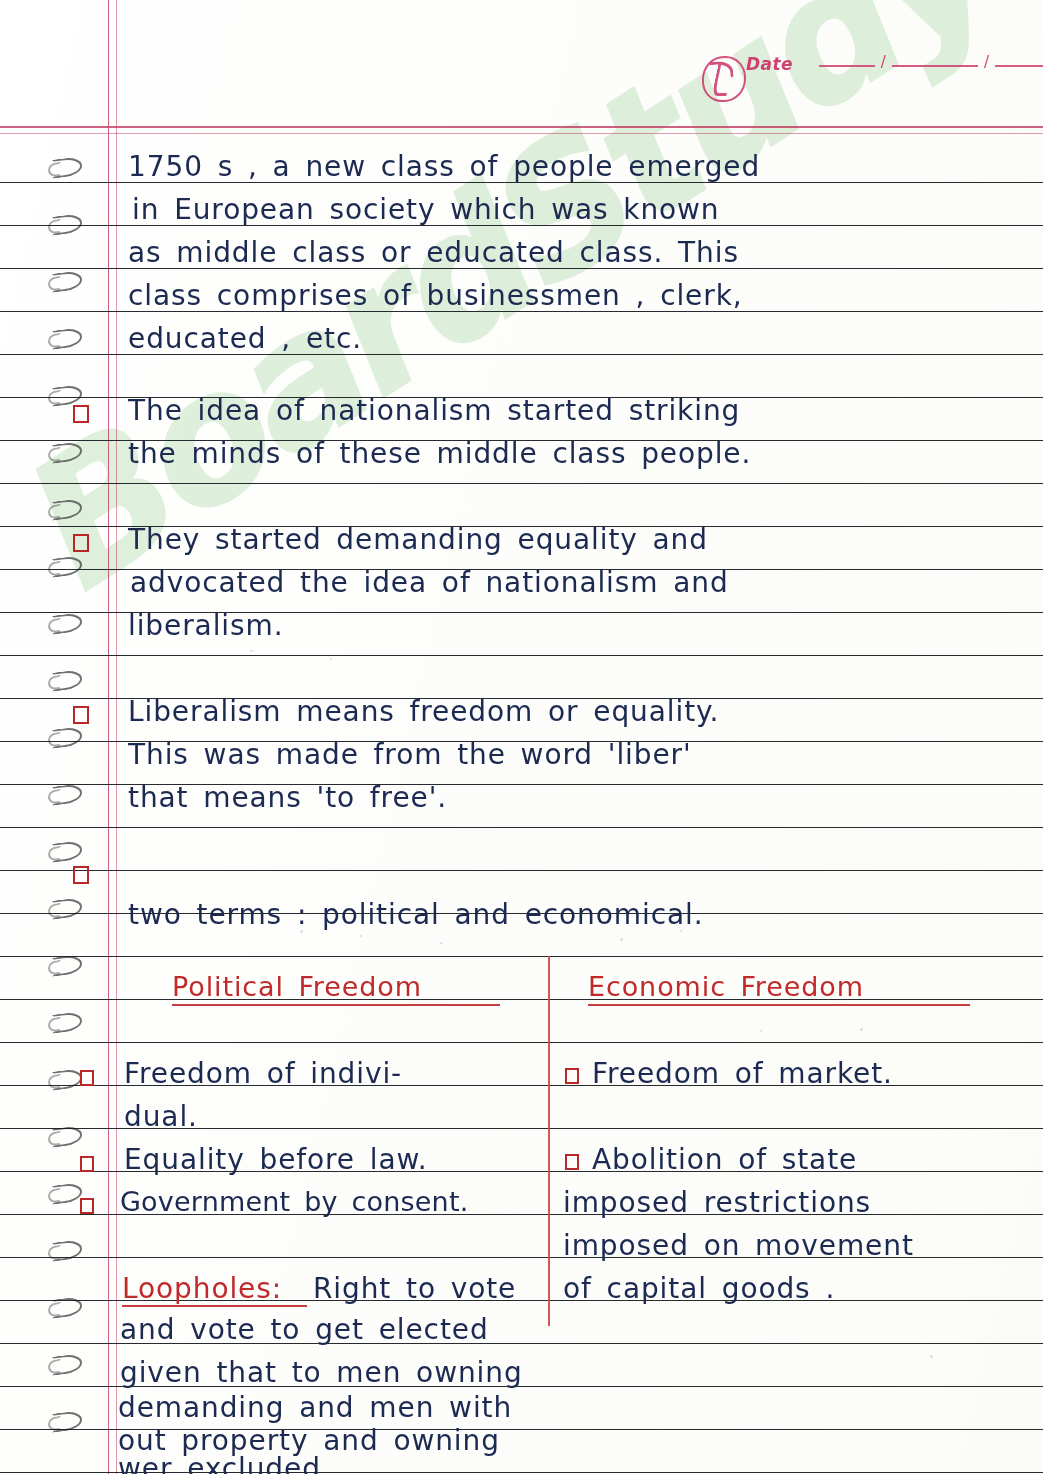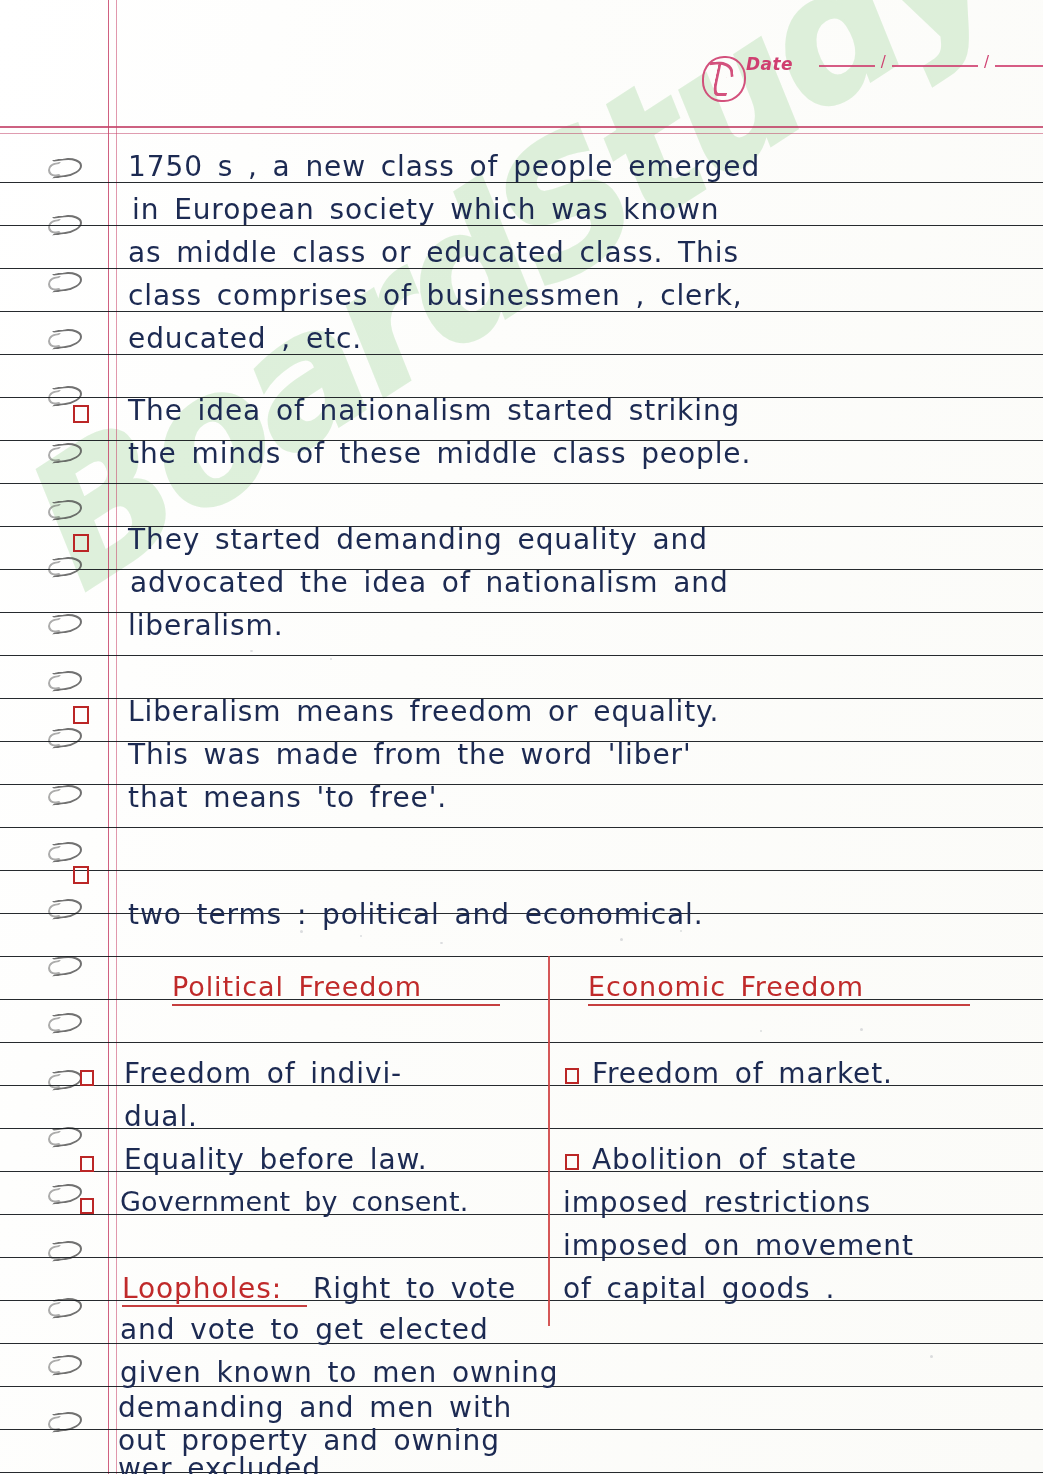--- a/index.html
+++ b/index.html
@@ -380,21 +380,21 @@
   <div class="bullet small" style="left:565px; top:1154px"></div>
   <div class="hw" style="left:592px; top:1143px">Abolition of state</div>
   <div class="hw" style="left:563px; top:1186px">imposed restrictions</div>
   <div class="hw" style="left:563px; top:1229px">imposed on movement</div>
   <div class="hw" style="left:563px; top:1272px">of capital goods .</div>
 
   <div class="hw hw-red" style="left:122px; top:1272px">Loopholes:</div>
   <div class="red-underline" style="left:122px; top:1305px; width:185px"></div>
   <div class="hw" style="left:313px; top:1272px">Right to vote</div>
   <div class="hw" style="left:120px; top:1313px">and vote to get elected</div>
-  <div class="hw" style="left:120px; top:1356px">given known to men owning</div>
+  <div class="hw" style="left:120px; top:1356px">given that to men owning</div>
   <div class="hw" style="left:118px; top:1391px">demanding and men with</div>
   <div class="hw" style="left:118px; top:1424px">out property and owning</div>
   <div class="hw" style="left:118px; top:1452px">wer excluded.</div>
 
   <div class="speck" style="left:300px; top:930px; width:3px; height:3px"></div>
   <div class="speck" style="left:360px; top:935px; width:2px; height:2px"></div>
   <div class="speck" style="left:440px; top:942px; width:3px; height:2px"></div>
   <div class="speck" style="left:620px; top:938px; width:3px; height:3px"></div>
   <div class="speck" style="left:680px; top:930px; width:2px; height:2px"></div>
   <div class="speck" style="left:250px; top:650px; width:3px; height:2px"></div>

